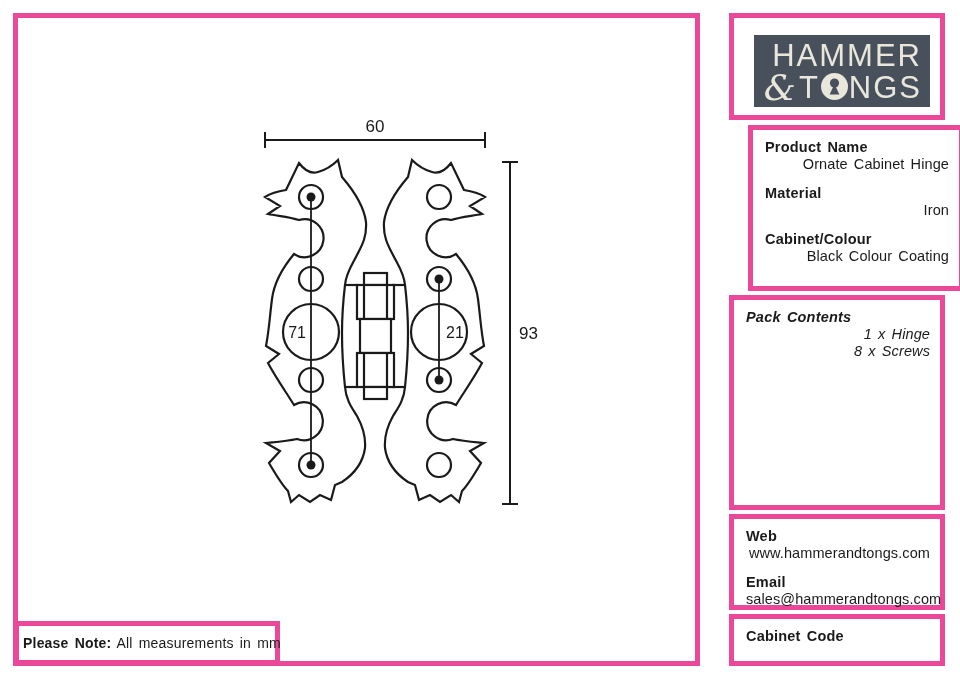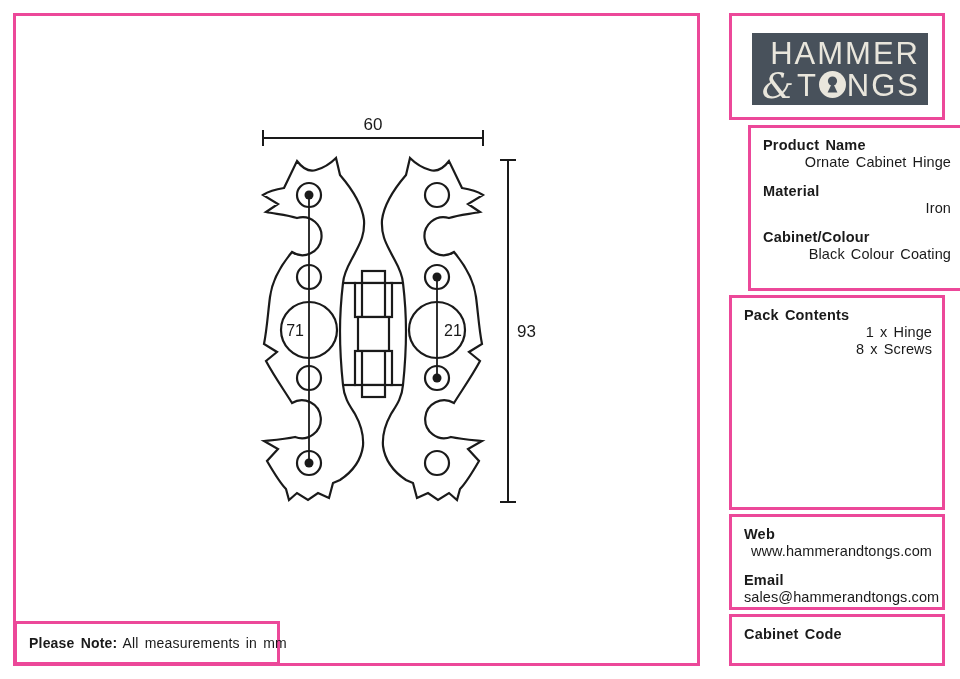--- a/index.html
+++ b/index.html
@@ -1,28 +1,28 @@
 <!DOCTYPE html>
 <html><head>
 <meta charset="utf-8">
 <style>
   html,body{margin:0;padding:0;}
   body{
     width:960px;height:679px;position:relative;overflow:hidden;
     background:#ffffff;color:#1a1a1a;
     font-family:"Liberation Sans","DejaVu Sans",sans-serif;
   }
-  .box{position:absolute;background:#fff;border:3px solid #ec4899;box-sizing:border-box;}
+  .box{position:absolute;background:#fff;border:5px solid #ec4899;box-sizing:border-box;}
   #main-box{left:13px;top:13px;width:687px;height:653px;}
   #note-box{left:14px;top:621px;width:266px;height:44px;display:flex;align-items:center;
-            padding-left:12px;z-index:3;font-size:14px;letter-spacing:.2px;word-spacing:2px;white-space:nowrap;}
+            padding-left:4px;z-index:3;font-size:14px;letter-spacing:.2px;word-spacing:2px;white-space:nowrap;}
   #note-box b{margin-right:5px;}
   #logo-section{left:729px;top:13px;width:216px;height:107px;}
   #details-section{left:748px;top:125px;width:216px;height:166px;}
-  #pack-section{left:729px;top:295px;width:216px;height:215px;}
+  #pack-section{left:729px;top:295px;width:216px;height:215px;font-style:italic;}
   #contact-section{left:729px;top:514px;width:216px;height:96px;}
   #code-section{left:729px;top:614px;width:216px;height:52px;}
   .pad{padding:9px 10px 0 12px;}
   .fld{margin-bottom:12px;}
   .lbl{font-weight:bold;font-size:14.5px;line-height:17px;letter-spacing:.2px;word-spacing:2px;}
   .val{font-size:14.5px;line-height:17px;letter-spacing:.1px;word-spacing:2px;text-align:right;}
   
   #logo-badge{position:absolute;left:20px;top:17px;width:176px;height:72px;background:#48515b;
               box-sizing:border-box;padding:6px 8px 0 0;}
   .logo-line1{text-align:right;color:#e9e6dc;font-size:31px;line-height:30px;letter-spacing:2px;font-weight:normal;}

